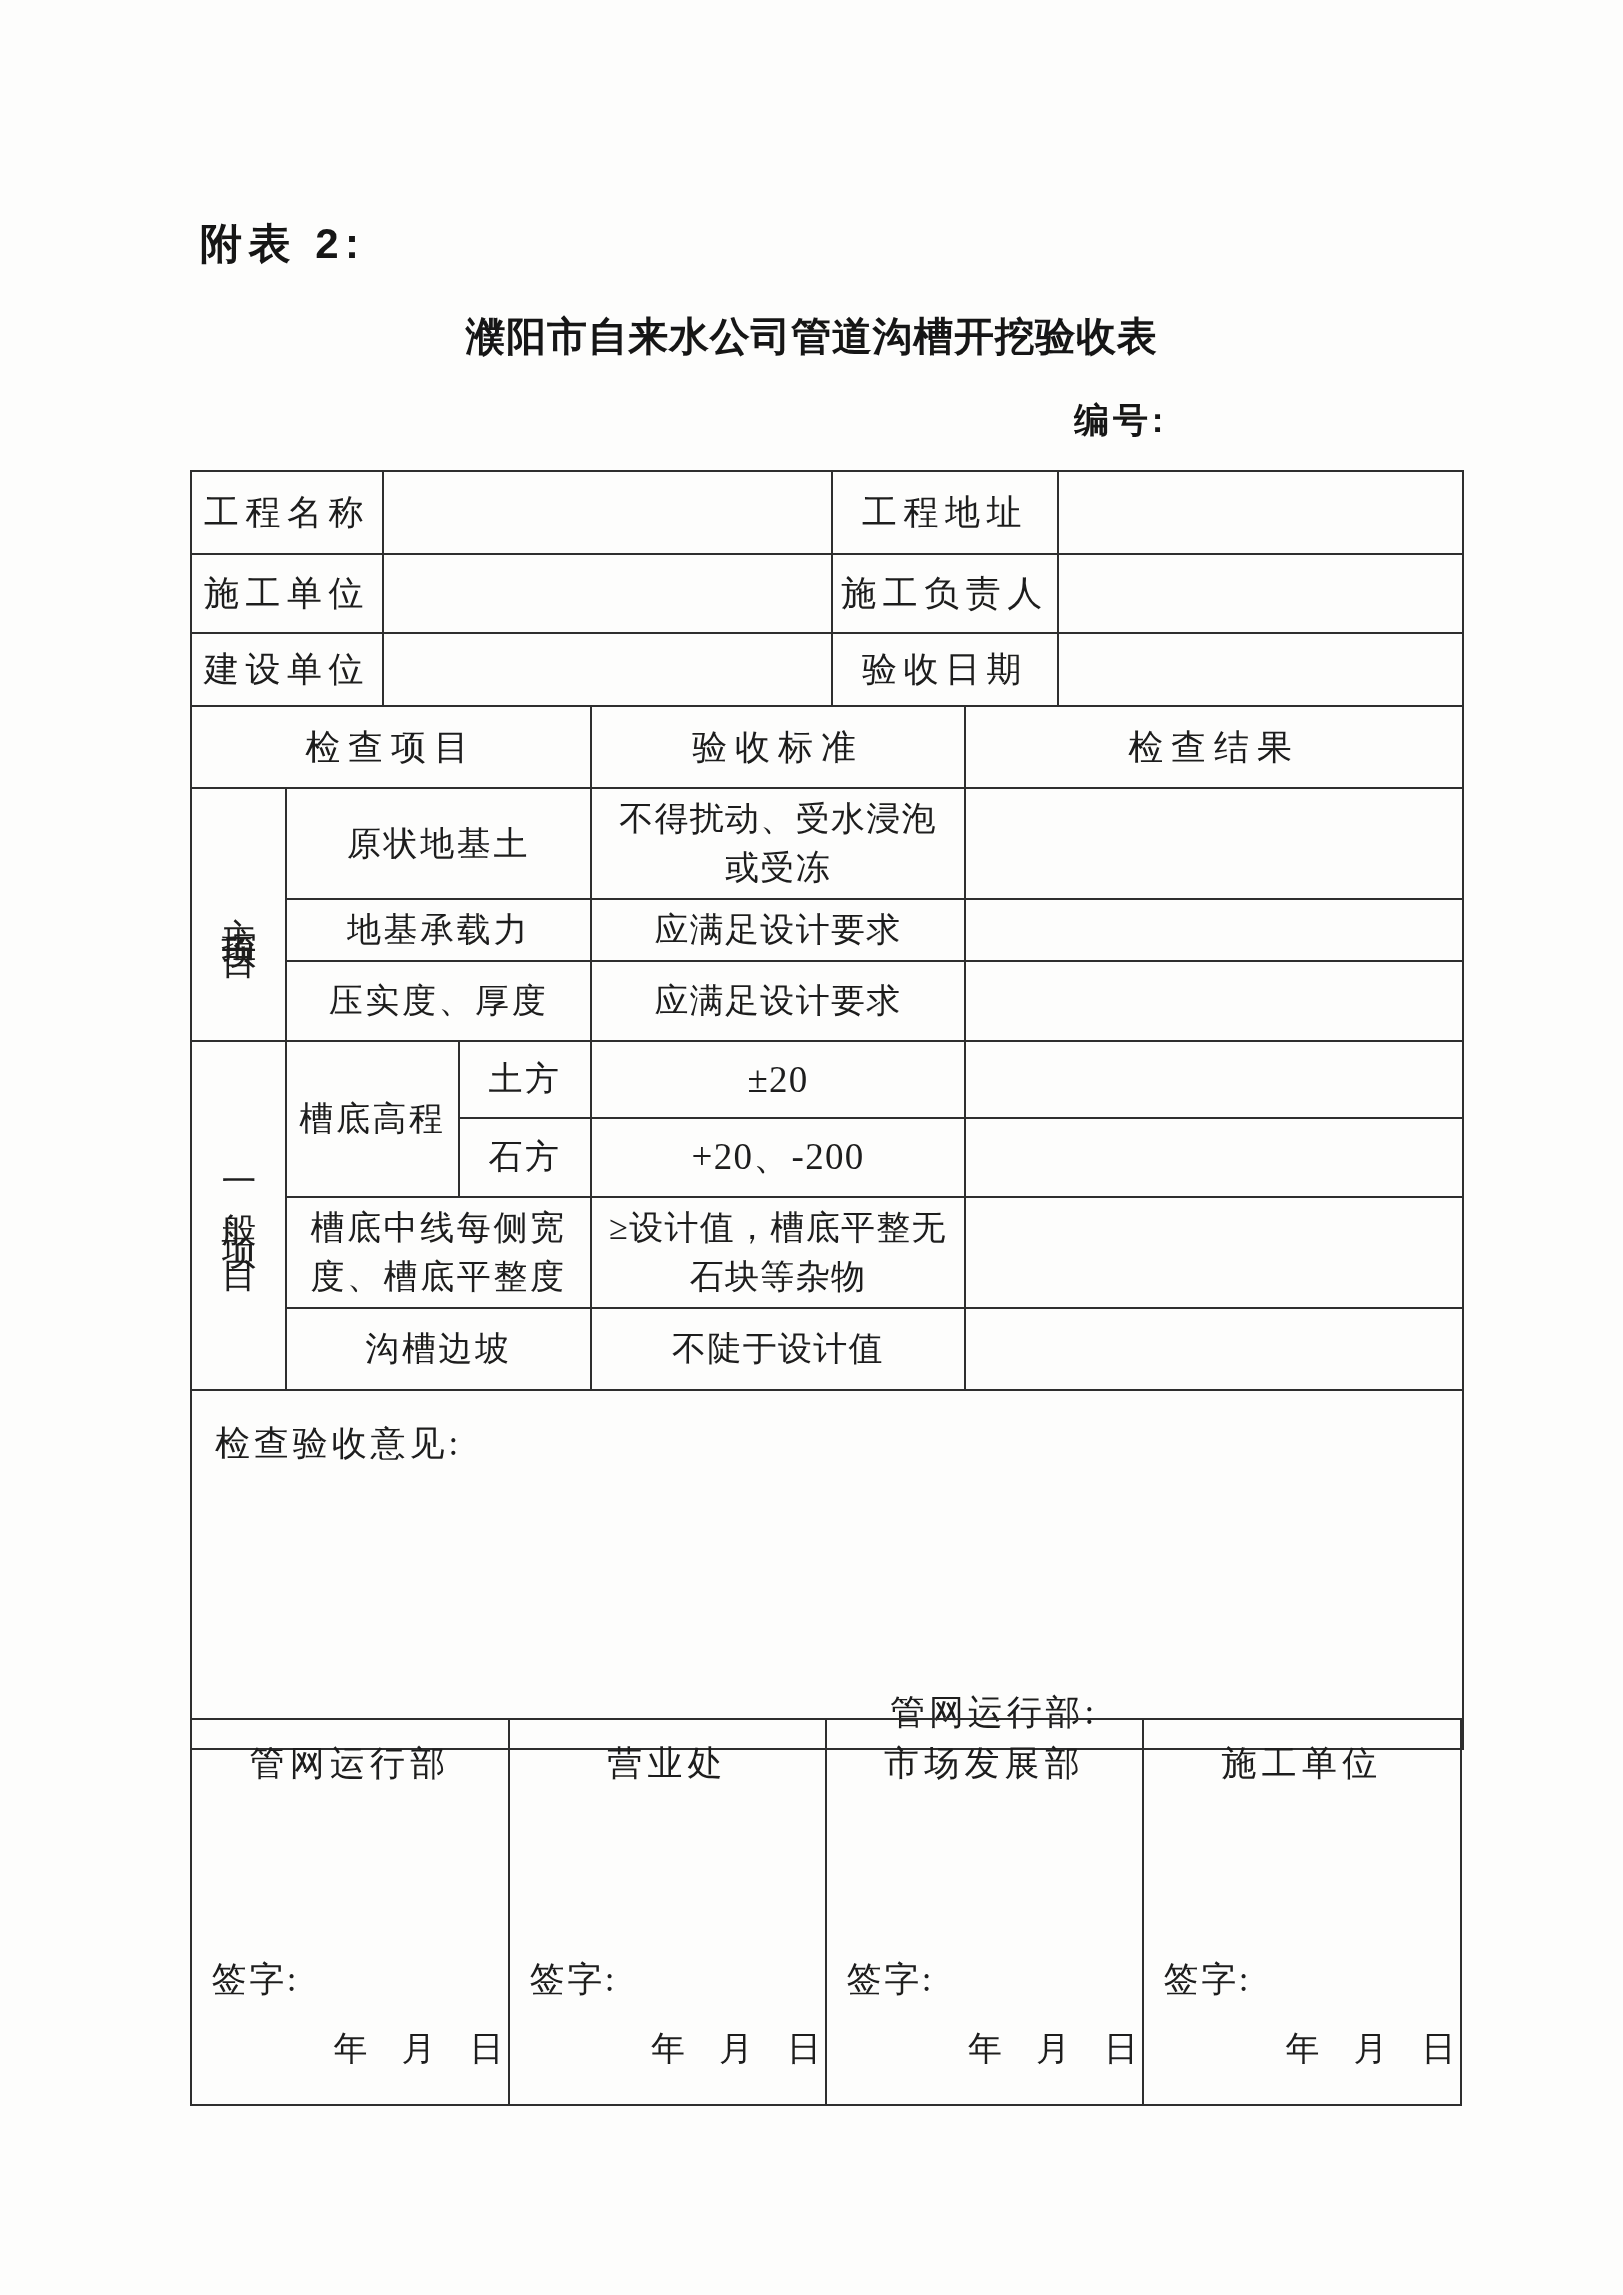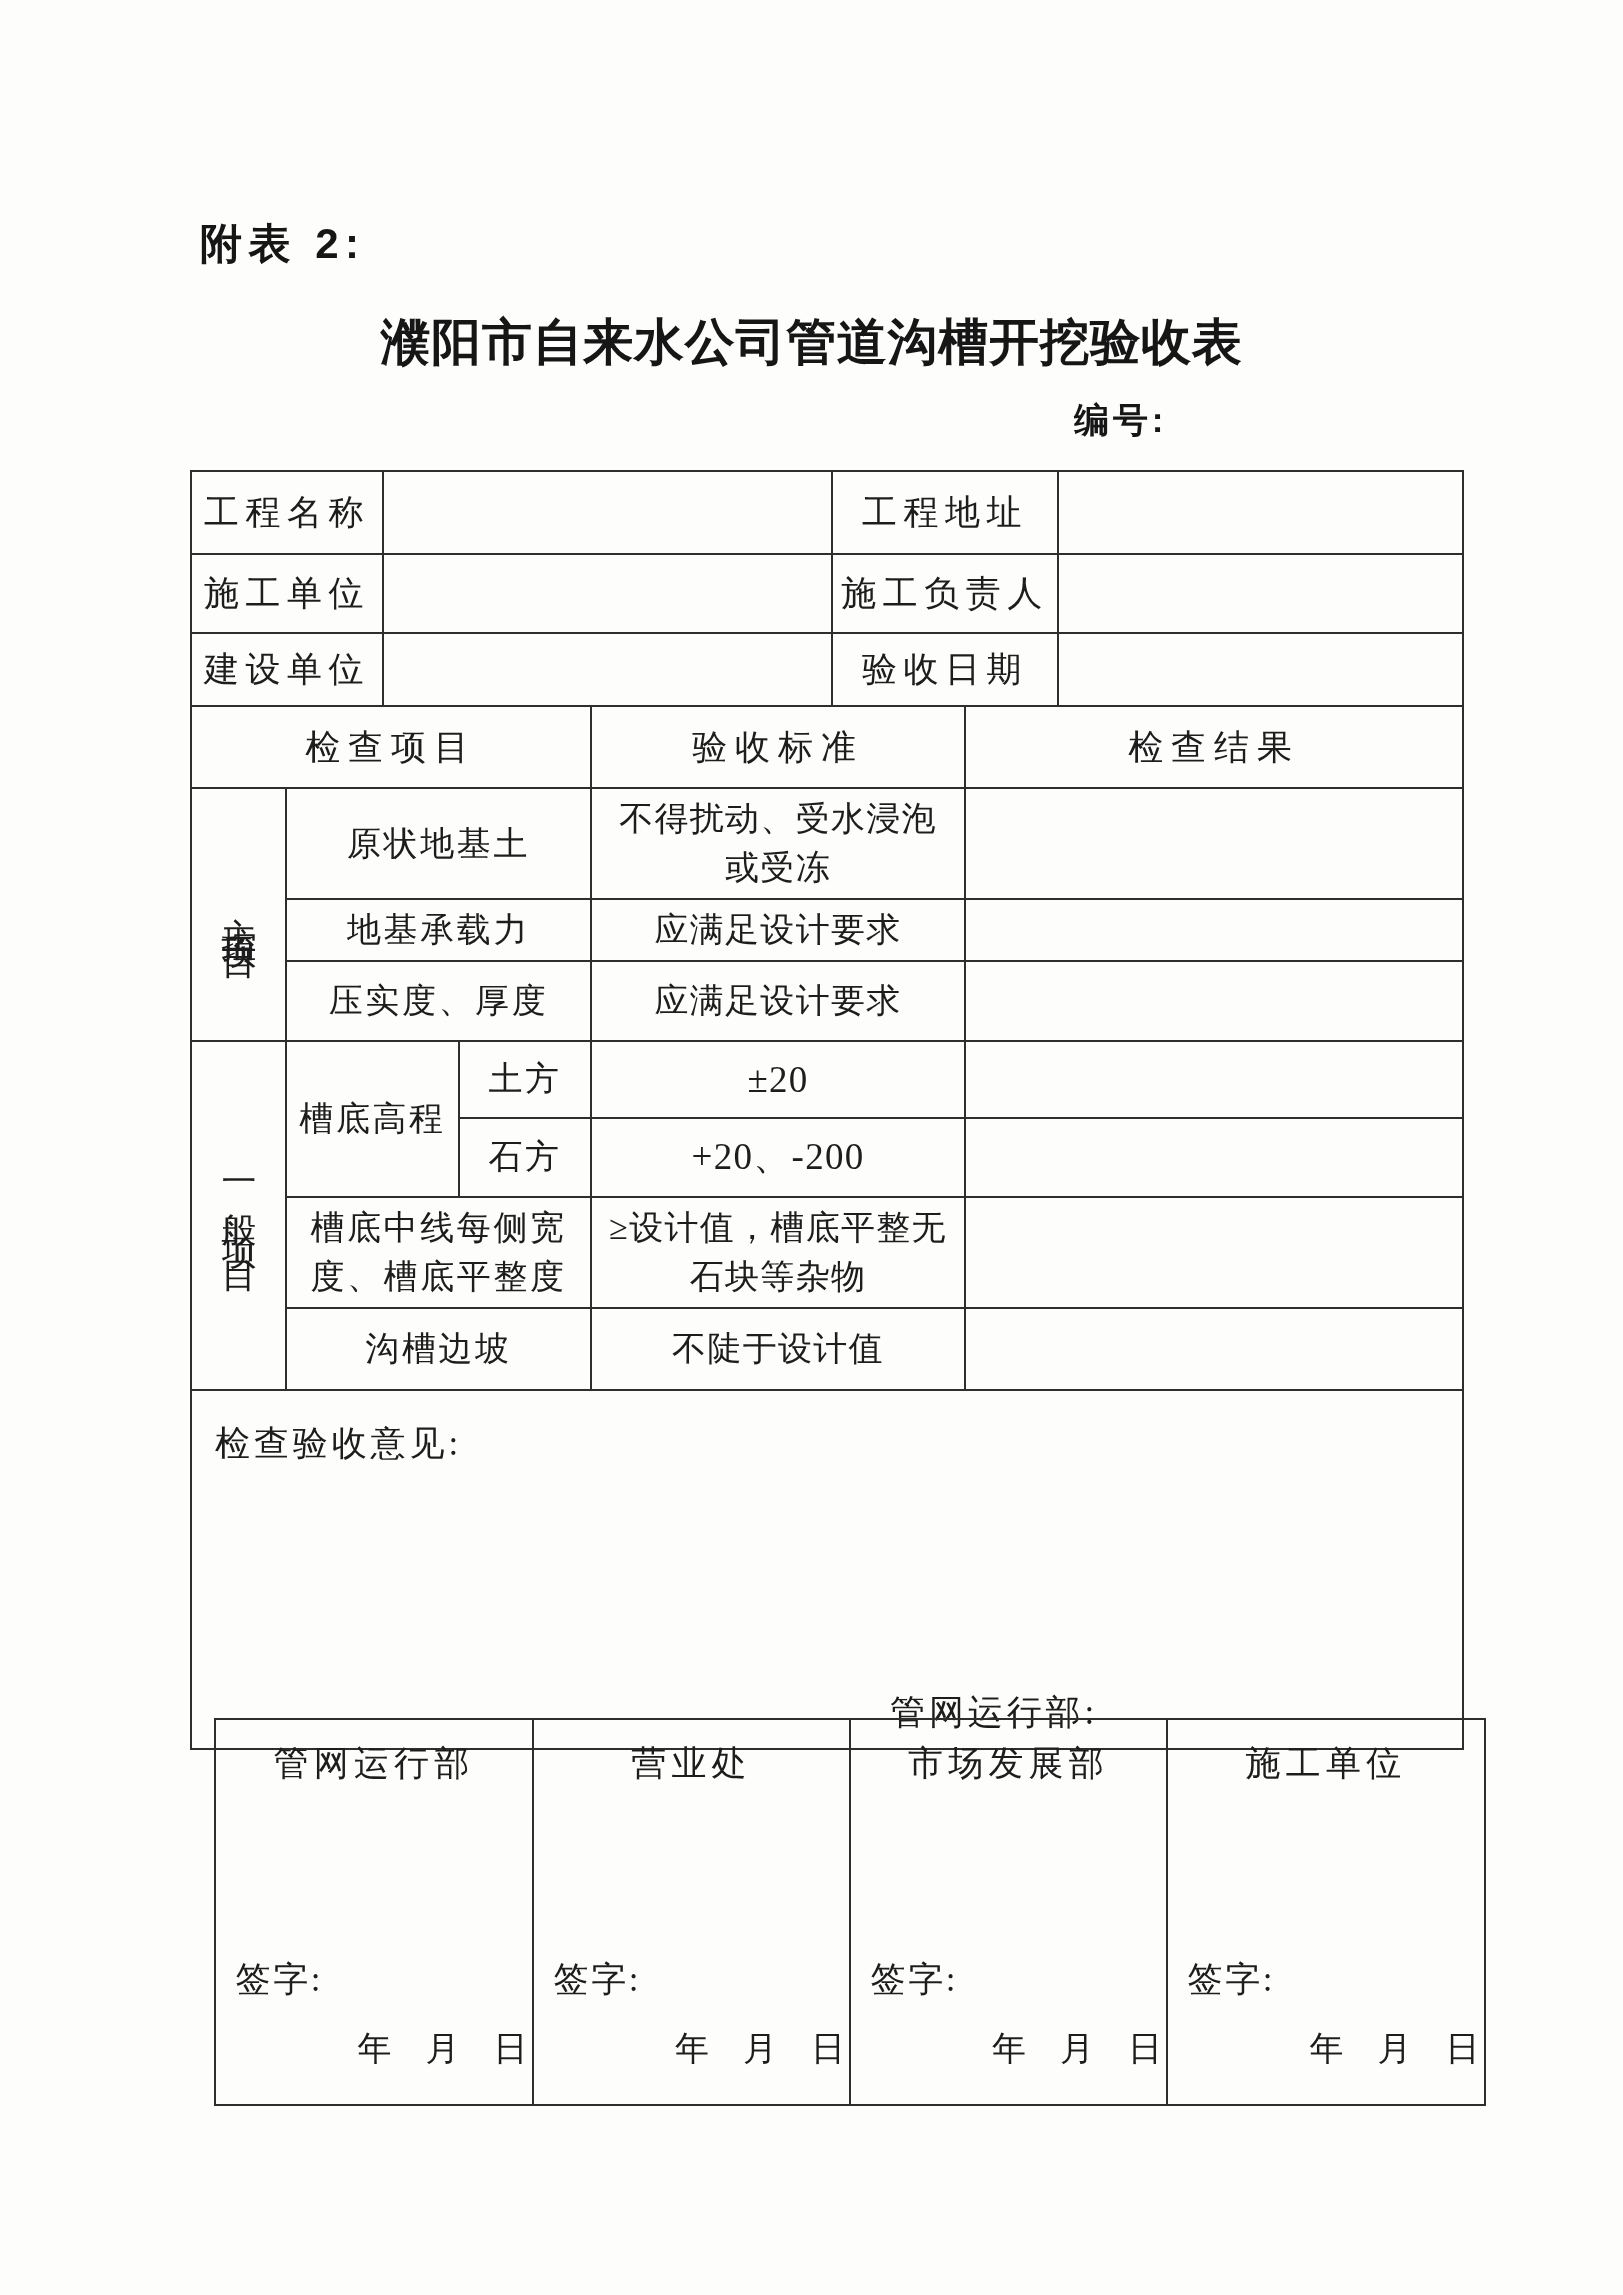--- a/index.html
+++ b/index.html
@@ -25,21 +25,21 @@
     left: 200px;
     top: 216px;
     font-size: 42px;
     letter-spacing: 6.5px;
   }
   #page-title {
     left: 0;
     right: 0;
     top: 309px;
     text-align: center;
-    font-size: 50px;
+    font-size: 40px;
     letter-spacing: 0.7px;
   }
   #serial-label {
     left: 1074px;
     top: 397px;
     font-size: 35px;
     letter-spacing: 3.9px;
   }
 
   table.formgrid {
@@ -54,21 +54,21 @@
 
   .formgrid td {
     border: 2px solid #2e2e2e;
     text-align: center;
     vertical-align: middle;
     font-size: 35px;
     padding: 0;
     overflow: hidden;
   }
   #main-table { border: 2.6px solid #2a2a2a; }
-  #sig-table  { border: 2.6px solid #2a2a2a; margin-left: 24px; }
+  #sig-table  { border: 2.6px solid #2a2a2a; }
 
   td.lbl { letter-spacing: 6.5px; text-align: center; }
   td.hdr { letter-spacing: 7.9px; }
   td.item {
     font-size: 34px;
     letter-spacing: 2.6px;
     line-height: 1.45;
     padding: 5.2px 11.8px;
   }
   td.std {

